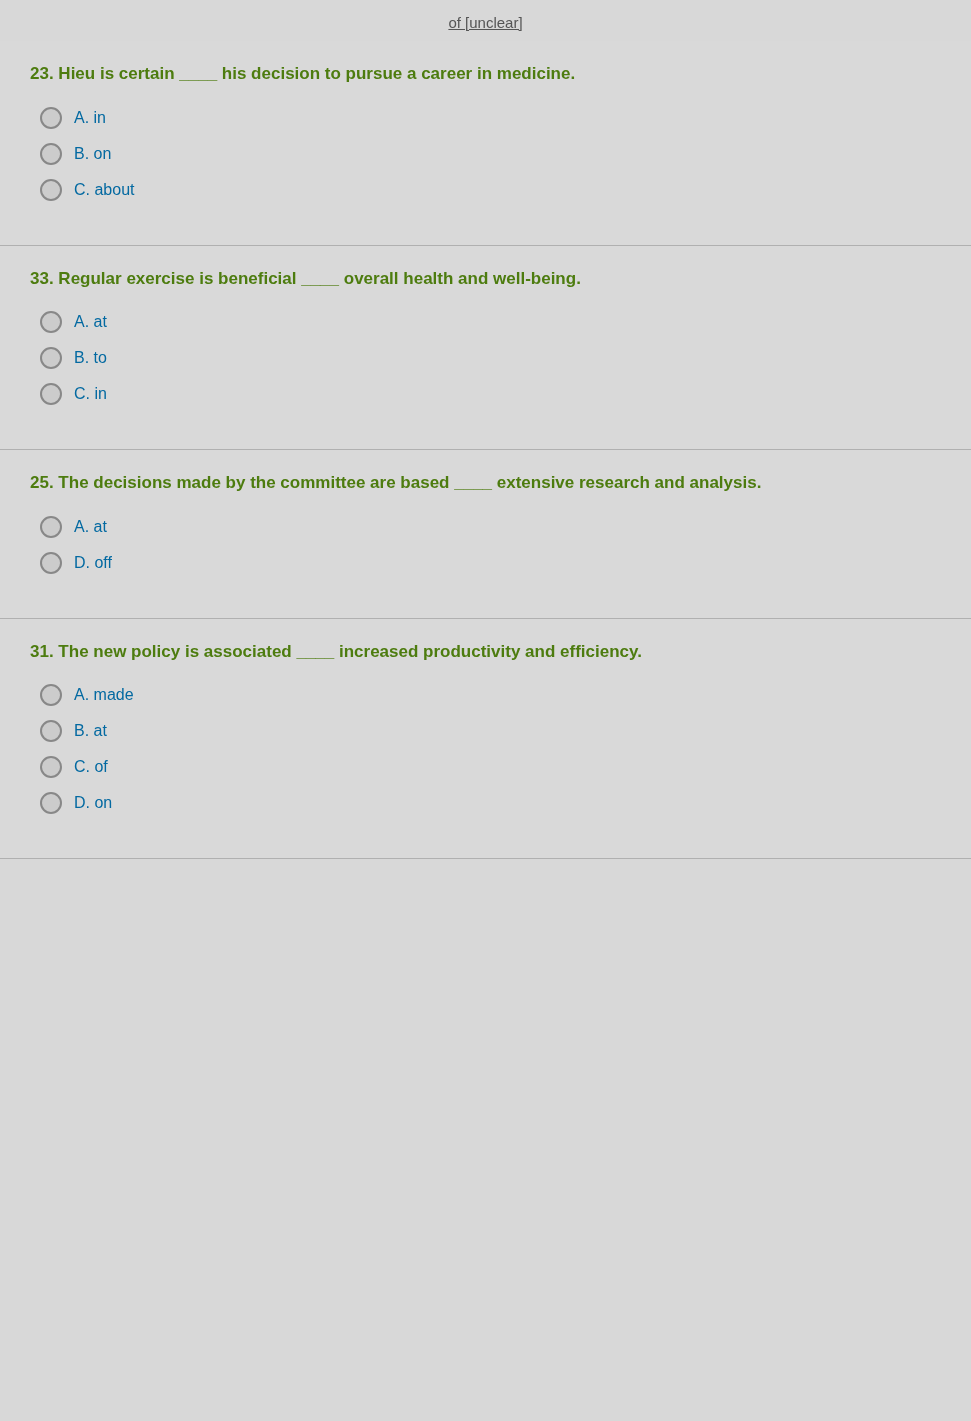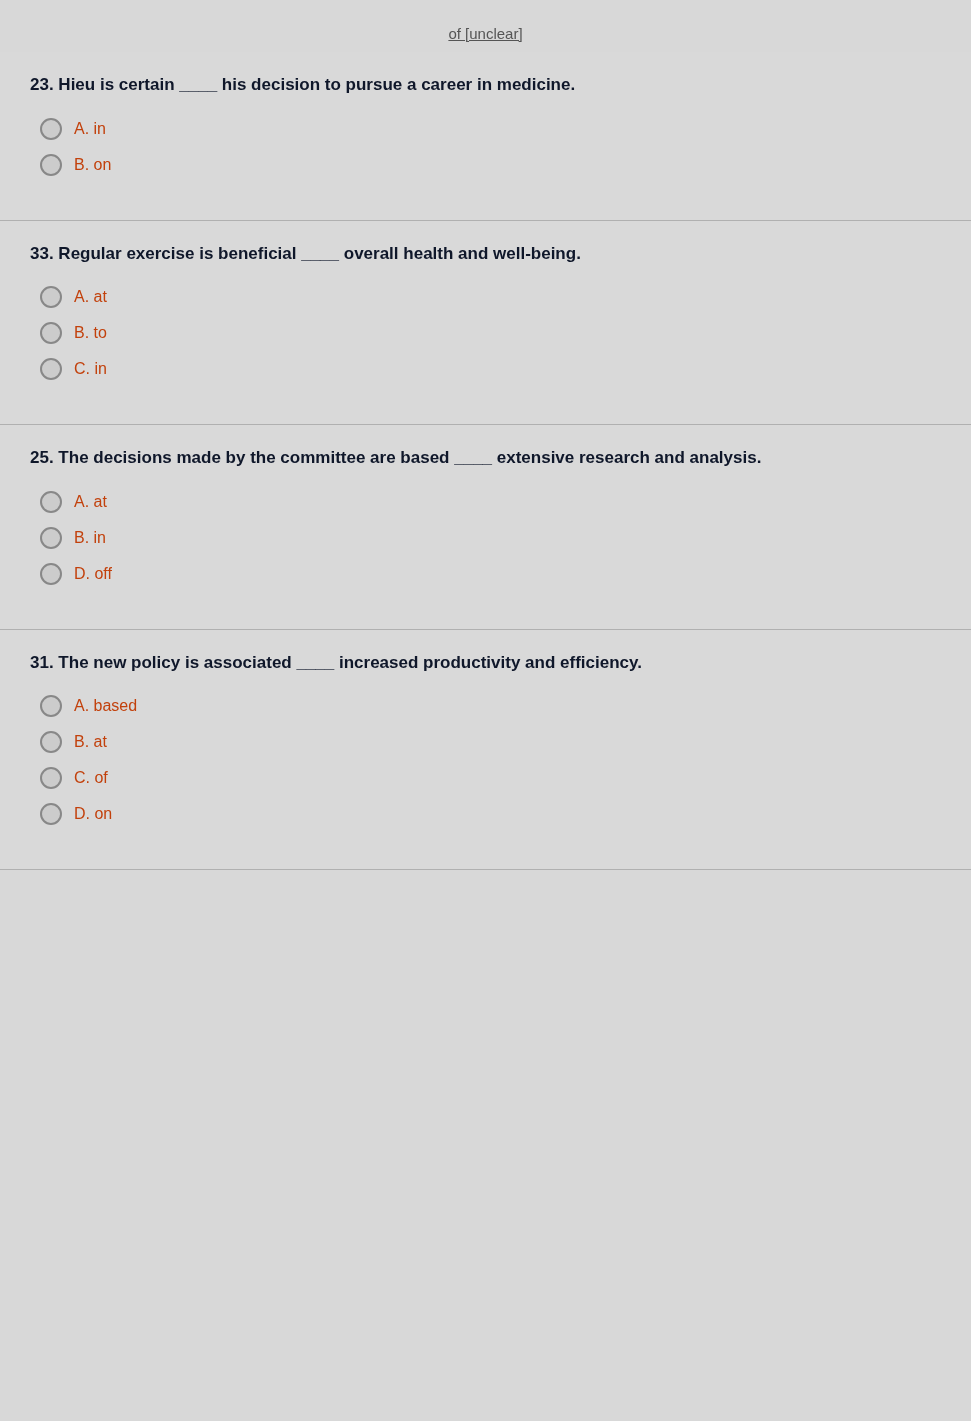--- a/index.html
+++ b/index.html
@@ -15,33 +15,33 @@
       min-height: 1421px;
       display: flex;
       justify-content: center;
       align-items: flex-start;
     }
 
     .page-container {
       background-color: #d8d8d8;
       width: 971px;
       min-height: 1421px;
-      padding: 20px 0 0 0;
+      padding: 9px 0 0 0;
     }
 
     .question-block {
       background-color: #d9d9d9;
       padding: 20px 30px 30px 30px;
       border-bottom: 1px solid #b0b0b0;
     }
 
     .question-text {
       font-size: 17px;
       font-weight: bold;
-      color: #0f172a;
+      color: #4d7c0f;
       margin-bottom: 20px;
       line-height: 1.5;
     }
 
     .question-number {
       font-size: 17px;
       font-weight: bold;
     }
 
     .options-list {
@@ -64,21 +64,21 @@
       border-radius: 50%;
       border: 2px solid #888;
       background-color: #ccc;
       margin-right: 12px;
       flex-shrink: 0;
       display: inline-block;
     }
 
     .option-label {
       font-size: 16px;
-      color: #c2410c;
+      color: #0369a1;
     }
 
     .top-bar {
       display: flex;
       justify-content: center;
       padding: 5px 0 10px 0;
     }
 
     .top-bar-text {
       font-size: 15px;
@@ -99,20 +99,24 @@
         <div class="question-text"><span class="question-number">23.</span> Hieu is certain ____ his decision to pursue a career in medicine.</div>
         <ul class="options-list">
           <li class="option-item">
             <span class="radio-circle"></span>
             <span class="option-label">A. in</span>
           </li>
           <li class="option-item">
             <span class="radio-circle"></span>
             <span class="option-label">B. on</span>
           </li>
+          <li class="option-item">
+            <span class="radio-circle"></span>
+            <span class="option-label">C. about</span>
+          </li>
         </ul>
       </div>
       <div class="question-block">
         <div class="question-text"><span class="question-number">33.</span> Regular exercise is beneficial ____ overall health and well-being.</div>
         <ul class="options-list">
           <li class="option-item">
             <span class="radio-circle"></span>
             <span class="option-label">A. at</span>
           </li>
           <li class="option-item">
@@ -127,34 +131,30 @@
       </div>
       <div class="question-block">
         <div class="question-text"><span class="question-number">25.</span> The decisions made by the committee are based ____ extensive research and analysis.</div>
         <ul class="options-list">
           <li class="option-item">
             <span class="radio-circle"></span>
             <span class="option-label">A. at</span>
           </li>
           <li class="option-item">
             <span class="radio-circle"></span>
-            <span class="option-label">B. in</span>
-          </li>
-          <li class="option-item">
-            <span class="radio-circle"></span>
             <span class="option-label">D. off</span>
           </li>
         </ul>
       </div>
       <div class="question-block">
         <div class="question-text"><span class="question-number">31.</span> The new policy is associated ____ increased productivity and efficiency.</div>
         <ul class="options-list">
           <li class="option-item">
             <span class="radio-circle"></span>
-            <span class="option-label">A. based</span>
+            <span class="option-label">A. made</span>
           </li>
           <li class="option-item">
             <span class="radio-circle"></span>
             <span class="option-label">B. at</span>
           </li>
           <li class="option-item">
             <span class="radio-circle"></span>
             <span class="option-label">C. of</span>
           </li>
           <li class="option-item">

